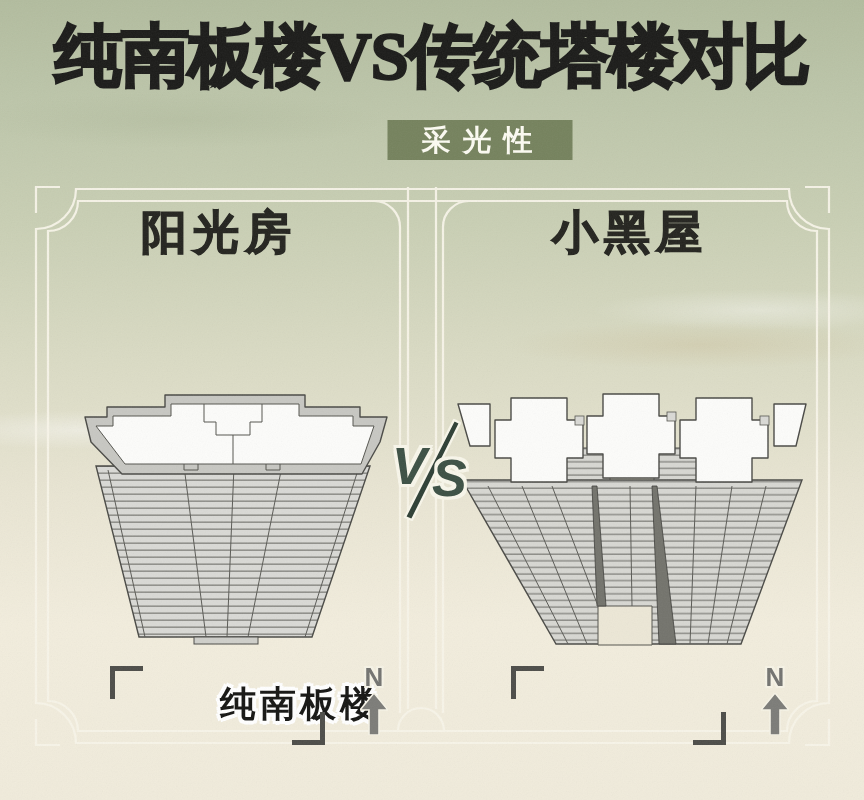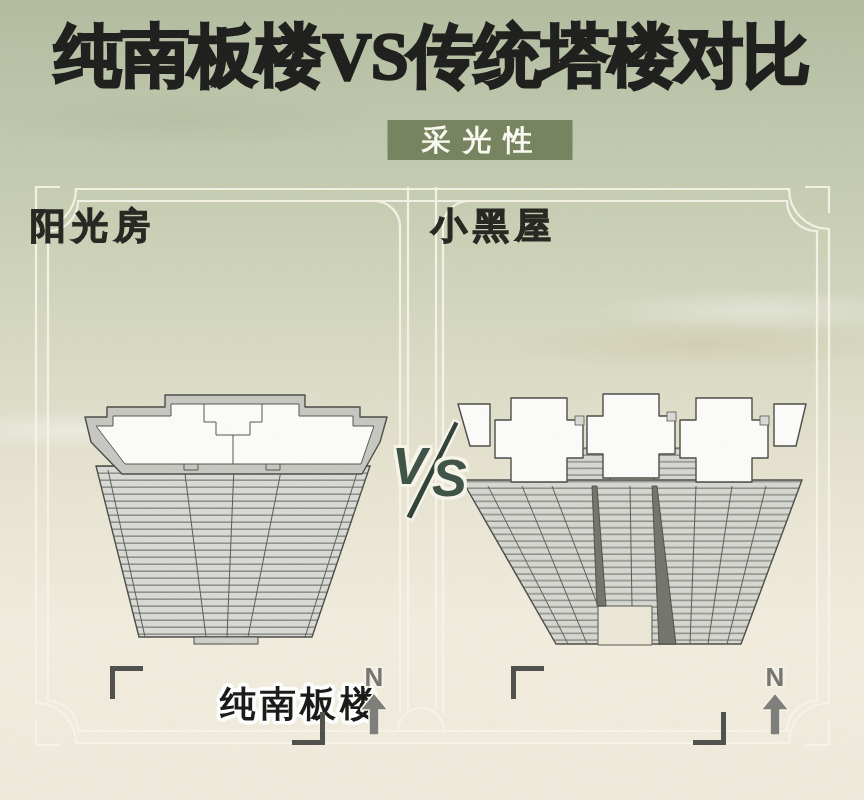--- a/index.html
+++ b/index.html
@@ -27,23 +27,23 @@
     font-family:"Liberation Serif","DejaVu Serif",serif;font-weight:700;
     font-size:29px;line-height:40px;padding:0 28px 0 34px;letter-spacing:12px;margin-left:48px;
   }
 
   .frame{position:absolute;left:30px;top:183px;pointer-events:none;}
 
   .panel{position:absolute;top:188px;height:560px;}
   .panel-left{left:30px;width:378px;}
   .panel-right{left:431px;width:398px;}
   .panel-title{
-    position:absolute;top:14px;left:0;width:100%;
+    position:absolute;top:14px;left:0;width:100%;text-align:center;
     font-family:"Liberation Serif","DejaVu Serif",serif;font-weight:900;
-    font-size:36px;color:#24241f;letter-spacing:6px;
+    font-size:46px;color:#24241f;letter-spacing:6px;
     -webkit-text-stroke:1.2px #24241f;
   }
   .building{position:absolute;}
 
   .bk{position:absolute;width:28px;height:28px;}
   .bk-tl{left:80px;top:478px;border-top:5px solid #4d4d49;border-left:5px solid #4d4d49;}
   .bk-br{left:262px;top:524px;border-bottom:5px solid #4d4d49;border-right:5px solid #4d4d49;}
   .caption{
     position:absolute;left:28px;top:492px;width:322px;text-align:right;
     font-weight:900;font-size:36px;letter-spacing:4px;color:#151513;

